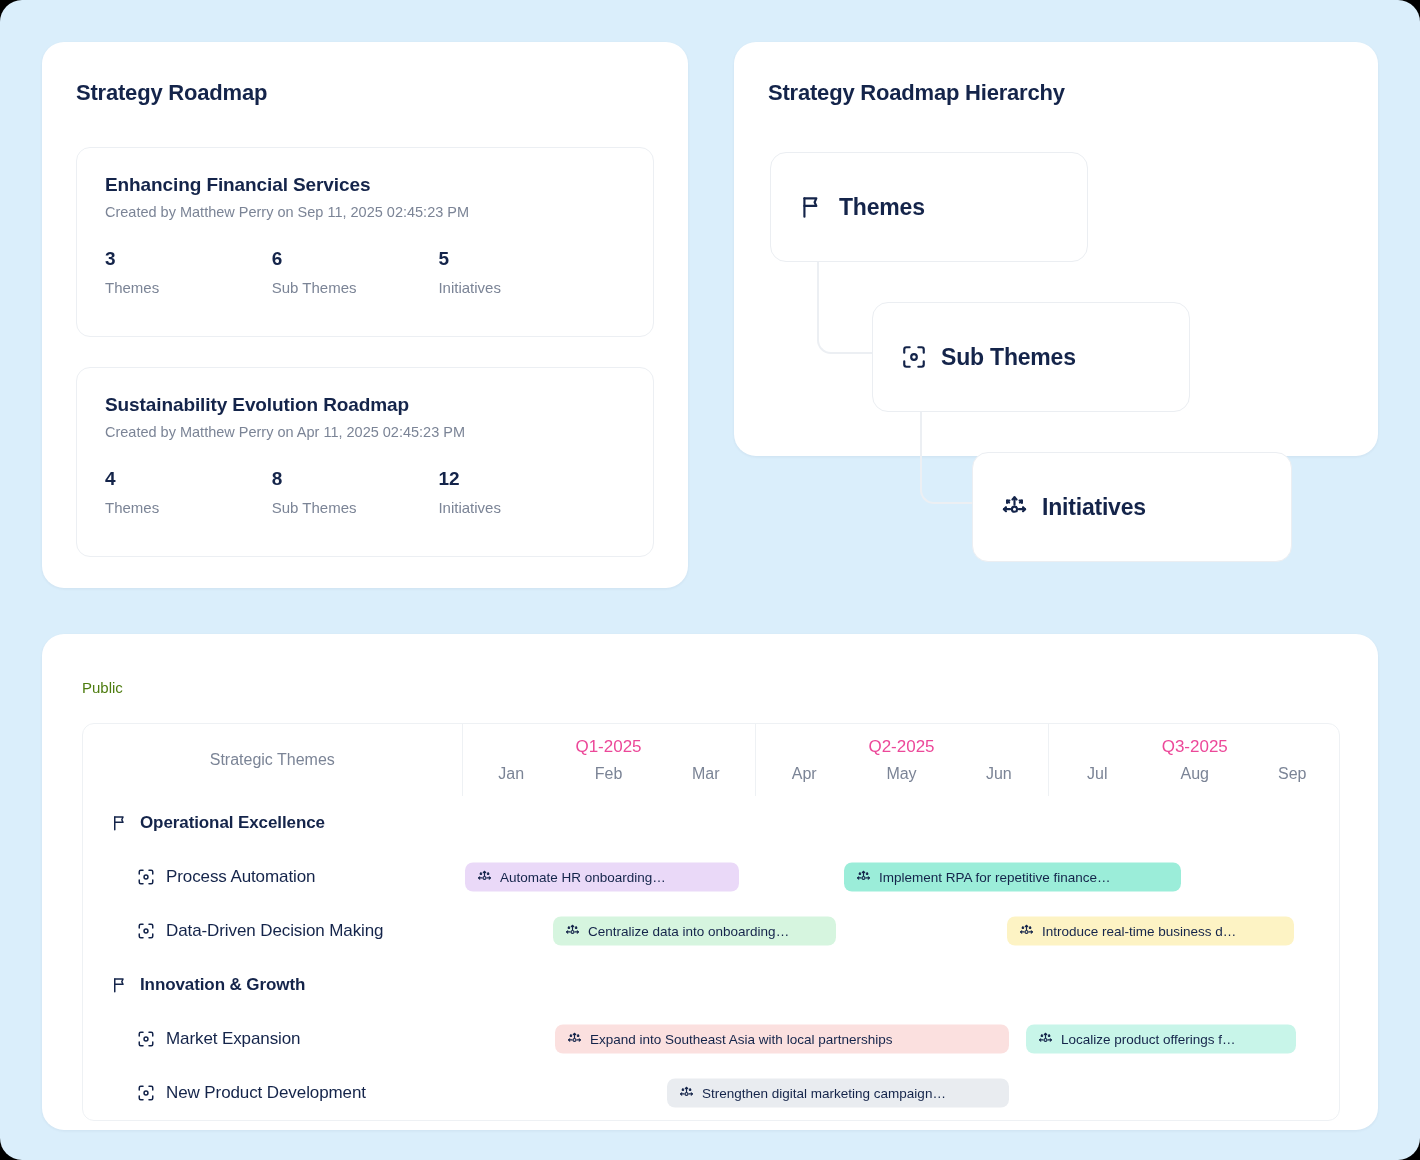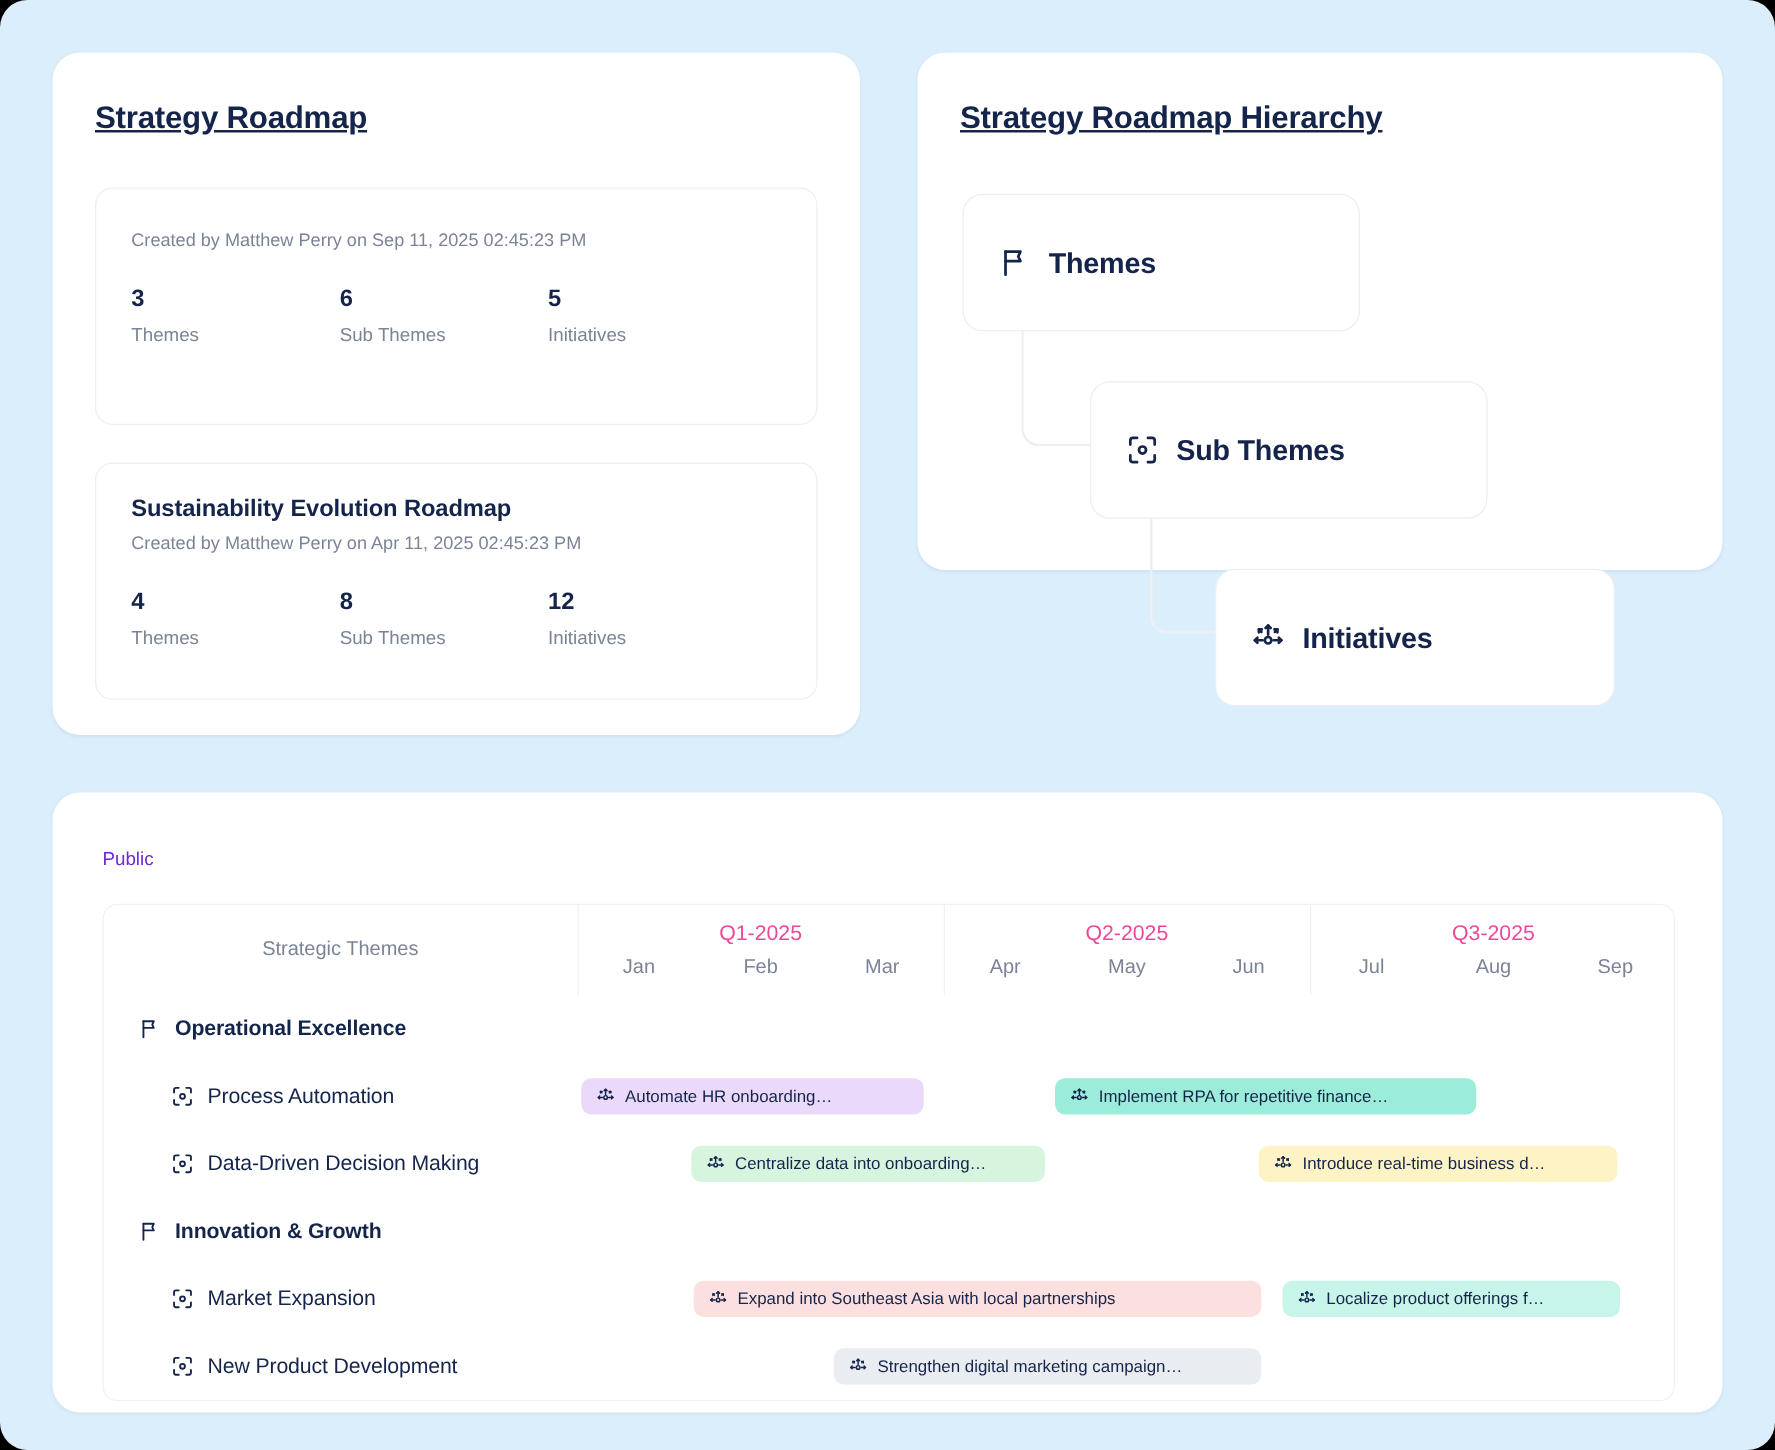--- a/index.html
+++ b/index.html
@@ -33,25 +33,24 @@
   }
   .card {
     background: #ffffff;
     border-radius: 22px;
     box-shadow: 0 1px 3px rgba(20,36,74,0.06);
   }
   .card-left { width: 646px; height: 546px; padding: 38px 34px; }
   .card-right { width: 644px; height: 414px; padding: 38px 34px; }
 
   .panel-title {
-    font-size: 25px;
+    font-size: 22px;
     font-weight: 700;
     letter-spacing: -0.2px;
     color: #14244a;
-    text-decoration: underline;
   }
 
   
   .roadmap-list { margin-top: 41px; display: flex; flex-direction: column; gap: 30px; }
   .roadmap-item {
     border: 1px solid #eceff3;
     border-radius: 14px;
     padding: 26px 28px 28px 28px;
     height: 190px;
   }
@@ -91,21 +90,21 @@
     left: 42px; top: 634px;
     width: 1336px;
     height: 496px;
     background: #fff;
     border-radius: 22px;
     padding: 40px 40px 0 40px;
     overflow: hidden;
     box-shadow: 0 1px 3px rgba(20,36,74,0.06);
   }
   .bt-title { font-size: 25px; font-weight: 700; letter-spacing: -0.3px; color: #14244a; }
-  .bt-sub { margin-top: 5px; font-size: 15px; color: #6d28d9; }
+  .bt-sub { margin-top: 5px; font-size: 15px; color: #4d7c0f; }
 
   .grid-wrap {
     margin-top: 27px;
     border: 1px solid #eef1f4;
     border-radius: 12px;
     overflow: hidden;
     width: 1258px;
   }
   table.roadmap { border-collapse: collapse; width: 100%; table-layout: fixed; }
   table.roadmap th, table.roadmap td { border: 0; }
@@ -163,20 +162,21 @@
 <div class="corner br"></div>
 
 <div class="page">
 
   <div class="top-row">
 
     <div class="card card-left">
       <div class="panel-title">Strategy Roadmap</div>
       <div class="roadmap-list" id="roadmap-list">
           <div class="roadmap-item">
+            <div class="ri-title">Enhancing Financial Services</div>
             <div class="ri-sub">Created by Matthew Perry on Sep 11, 2025 02:45:23 PM</div>
             <div class="ri-stats">
               <div class="ri-stat">
                 <div class="ri-num">3</div>
                 <div class="ri-lab">Themes</div>
               </div>
               <div class="ri-stat">
                 <div class="ri-num">6</div>
                 <div class="ri-lab">Sub Themes</div>
               </div>

